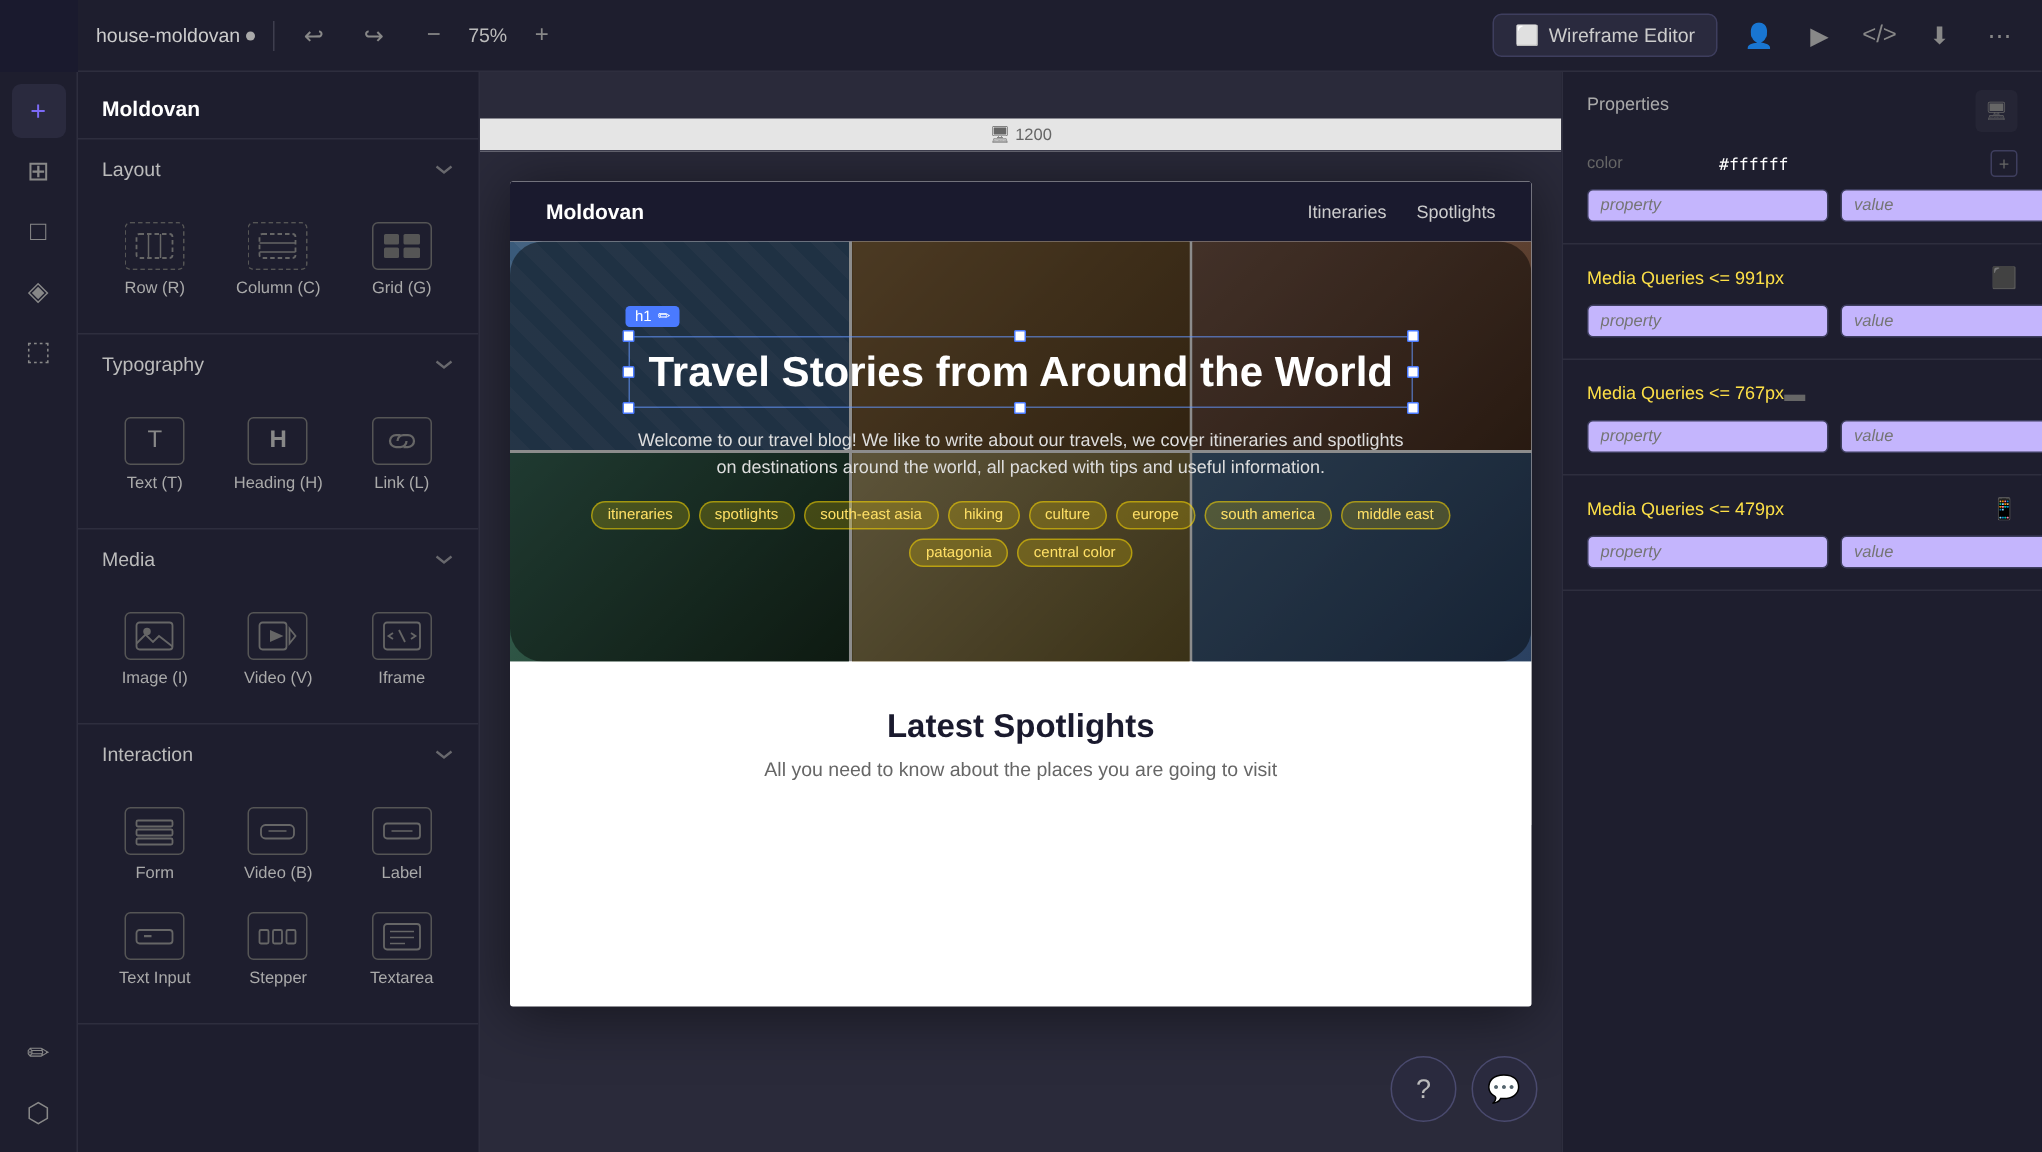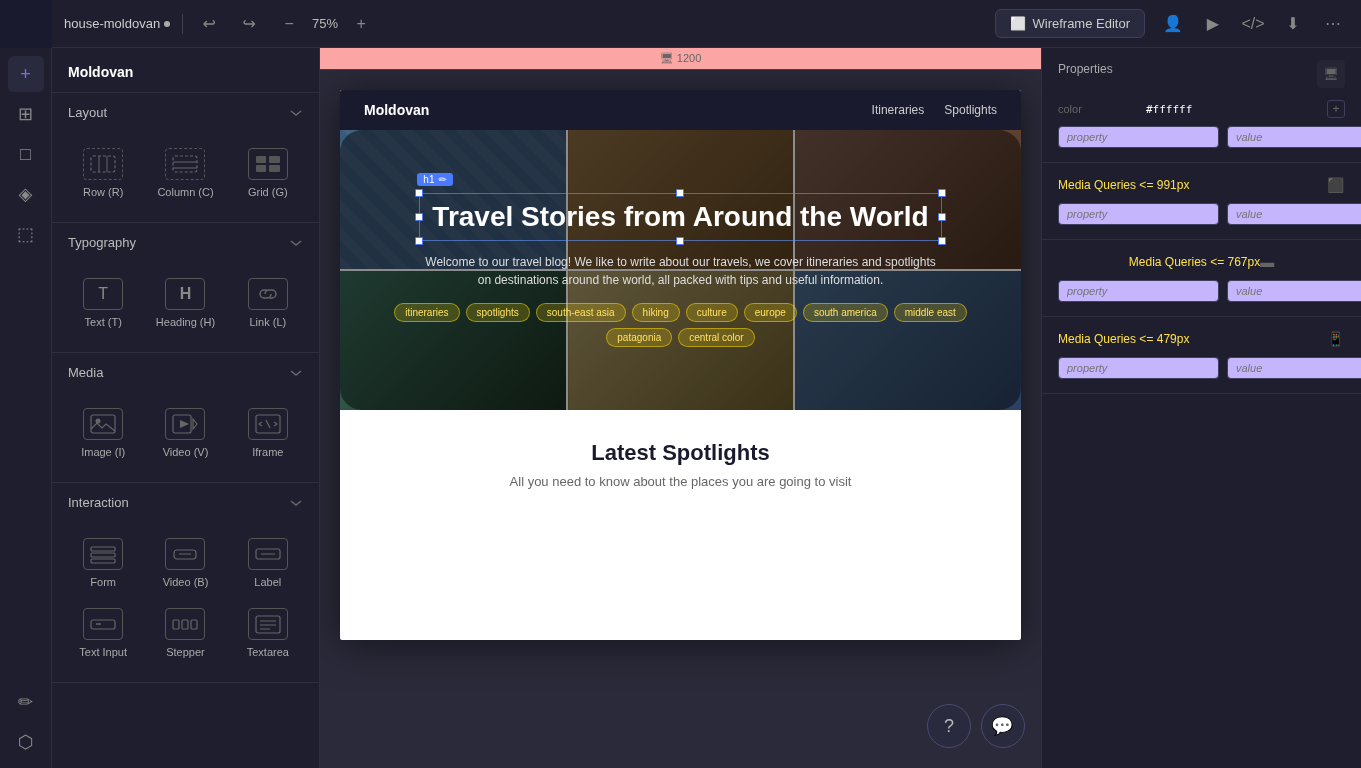--- a/index.html
+++ b/index.html
@@ -146,26 +146,27 @@
       bottom: 0;
       background: #2a2a3a;
       display: flex;
       flex-direction: column;
       align-items: center;
       overflow: hidden;
     }
     .canvas-ruler {
       width: 100%;
       height: 22px;
-      background: #fca5a5;
+      background: #e5e5e5;
       border-bottom: 1px solid #3e3e4e;
       display: flex; align-items: center;
       font-size: 10px; color: #555;
       padding: 0 8px;
       position: relative;
+      margin-top: 31px;
     }
     .canvas-label {
       position: absolute;
       top: 4px;
       left: 50%;
       transform: translateX(-50%);
       font-size: 11px; color: #666;
     }
     .canvas-wrapper {
       flex: 1;
@@ -764,21 +765,21 @@
         <div style="font-size:14px;color:#666;">⬛</div>
       </div>
       <div class="prop-input-row">
         <input type="text" class="prop-input" placeholder="property" style="">
         <input type="text" class="prop-input" placeholder="value" style="">
 
       </div>
     </div>
 
     <div class="prop-section">
-      <div style="display:flex;align-items:center;justify-content:center;margin-bottom:10px;">
+      <div style="display:flex;align-items:center;justify-content:flex-start;margin-bottom:10px;">
         <div class="mq-label">
           <span>Media Queries &lt;= 767px</span>
         </div>
         <div style="font-size:14px;color:#666;">▬</div>
       </div>
       <div class="prop-input-row">
         <input type="text" class="prop-input" placeholder="property" style="">
         <input type="text" class="prop-input" placeholder="value" style="">
 
       </div>

